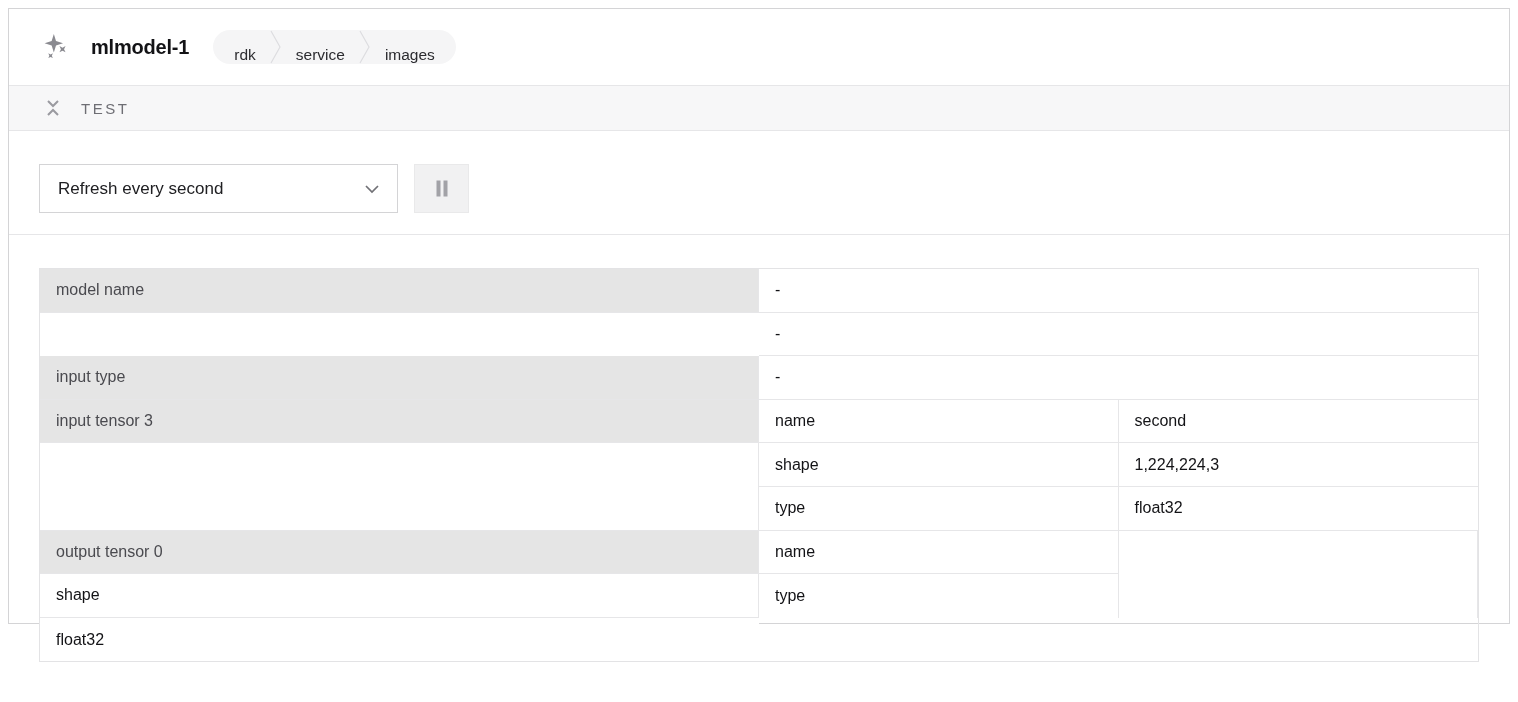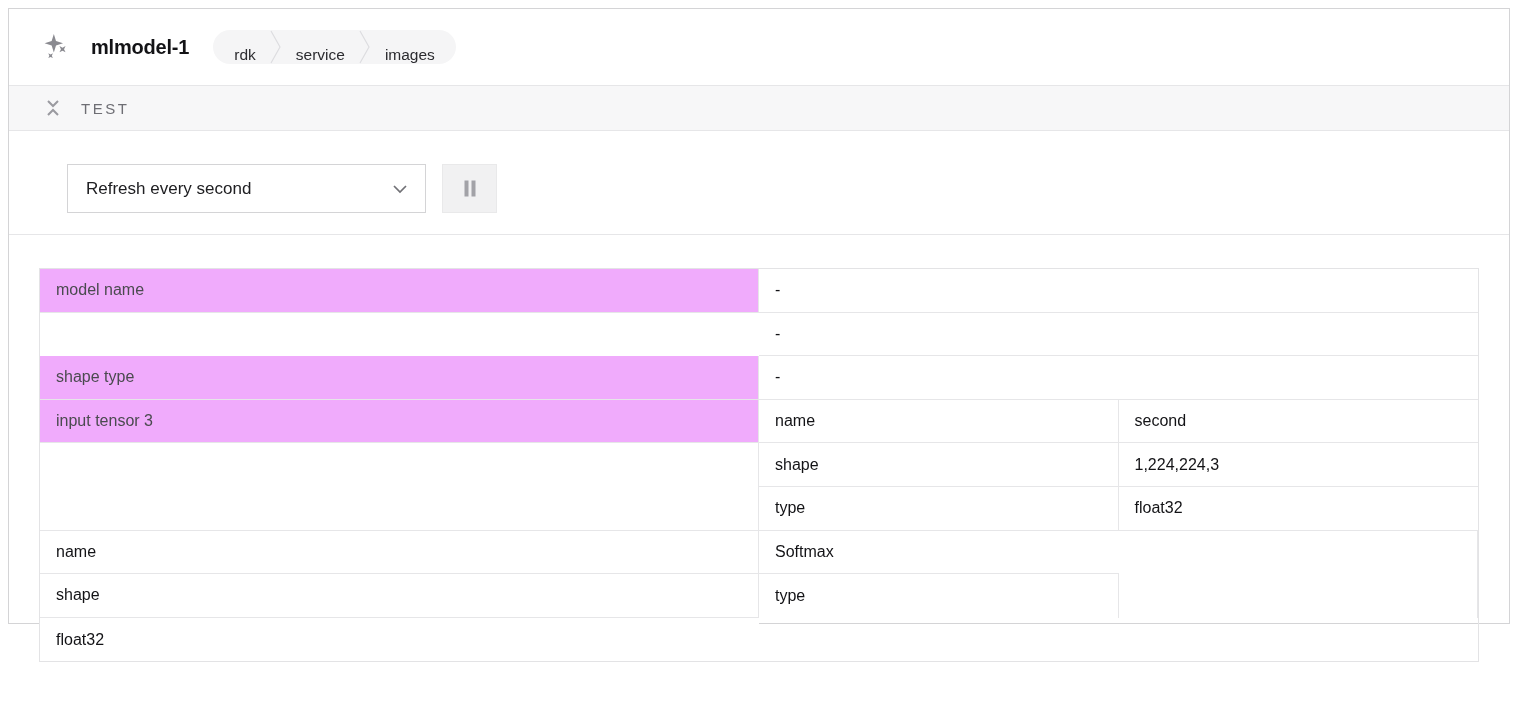--- a/index.html
+++ b/index.html
@@ -82,21 +82,20 @@
     height: 49px;
     border: 1px solid #d4d4d6;
     background: #ffffff;
     display: flex;
     align-items: center;
     justify-content: space-between;
     padding: 0 17px 0 18px;
     font-size: 17px;
     color: #202023;
     cursor: pointer;
-    margin-left: 28px;
   }
   .pause-btn {
     margin-left: 16px;
     width: 55px;
     height: 49px;
     background: #f1f1f2;
     border: 1px solid #e9e9ea;
     display: flex;
     align-items: center;
     justify-content: center;
@@ -119,21 +118,21 @@
     display: flex;
     align-items: center;
     padding: 0 16px;
     border-bottom: 1px solid #e6e6e8;
     background: #ffffff;
     color: #131316;
     white-space: nowrap;
     overflow: hidden;
   }
   .cell-label {
-    background: #f0abfc;
+    background: #e5e5e5;
     color: #4a4a4f;
     border-right: 1px solid #e6e6e8;
   }
   .cell-span { grid-column: 2 / span 2; }
   .cell-key  { border-right: 1px solid #e6e6e8; }
   .cell-spacer {
     grid-row: span 2;
     border-right: 1px solid #e6e6e8;
   }
   .no-bb { border-bottom: none; }
@@ -199,36 +198,36 @@
   </div>
 
   <div class="table-section">
     <div class="spec-table">
 
       <div class="cell cell-label">model name</div>
       <div class="cell cell-span">-</div>
 
       <div class="cell cell-span">-</div>
 
-      <div class="cell cell-label">shape type</div>
+      <div class="cell cell-label">input type</div>
       <div class="cell cell-span">-</div>
 
       <div class="cell cell-label">input tensor 3</div>
       <div class="cell cell-key">name</div>
       <div class="cell">second</div>
 
       <div class="cell cell-spacer"></div>
       <div class="cell cell-key">shape</div>
       <div class="cell">1,224,224,3</div>
 
       <div class="cell cell-key">type</div>
       <div class="cell">float32</div>
 
+      <div class="cell cell-label">output tensor 0</div>
       <div class="cell cell-key">name</div>
-      <div class="cell">Softmax</div>
 
       <div class="cell cell-spacer no-bb"></div>
       <div class="cell cell-key">shape</div>
 
       <div class="cell cell-key no-bb">type</div>
       <div class="cell no-bb">float32</div>
 
     </div>
   </div>
 

